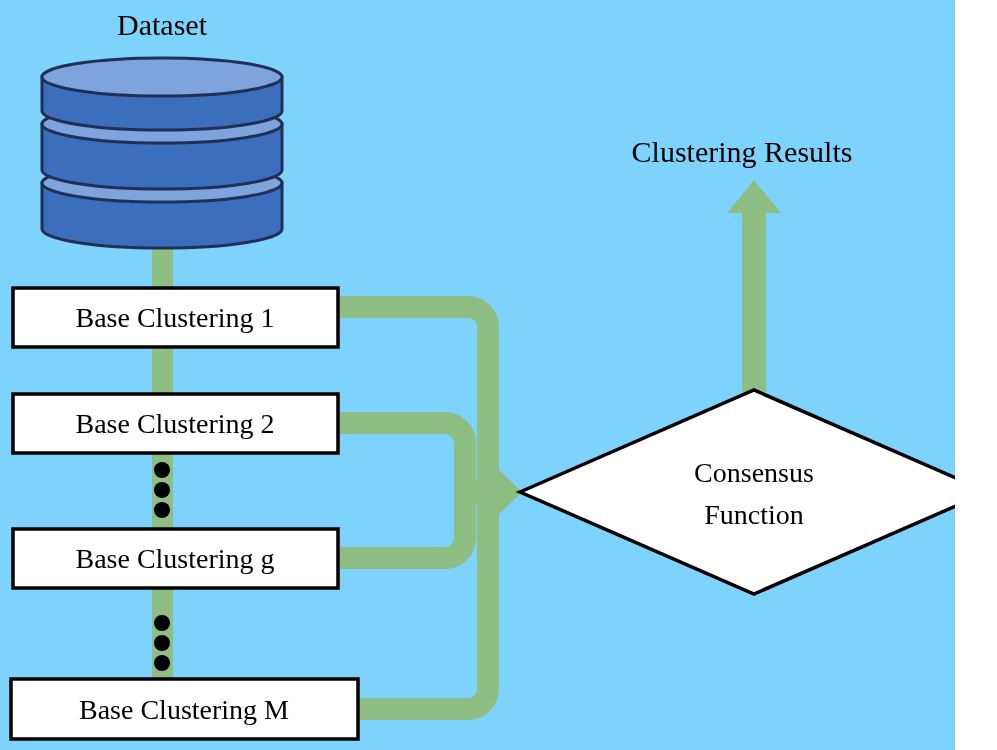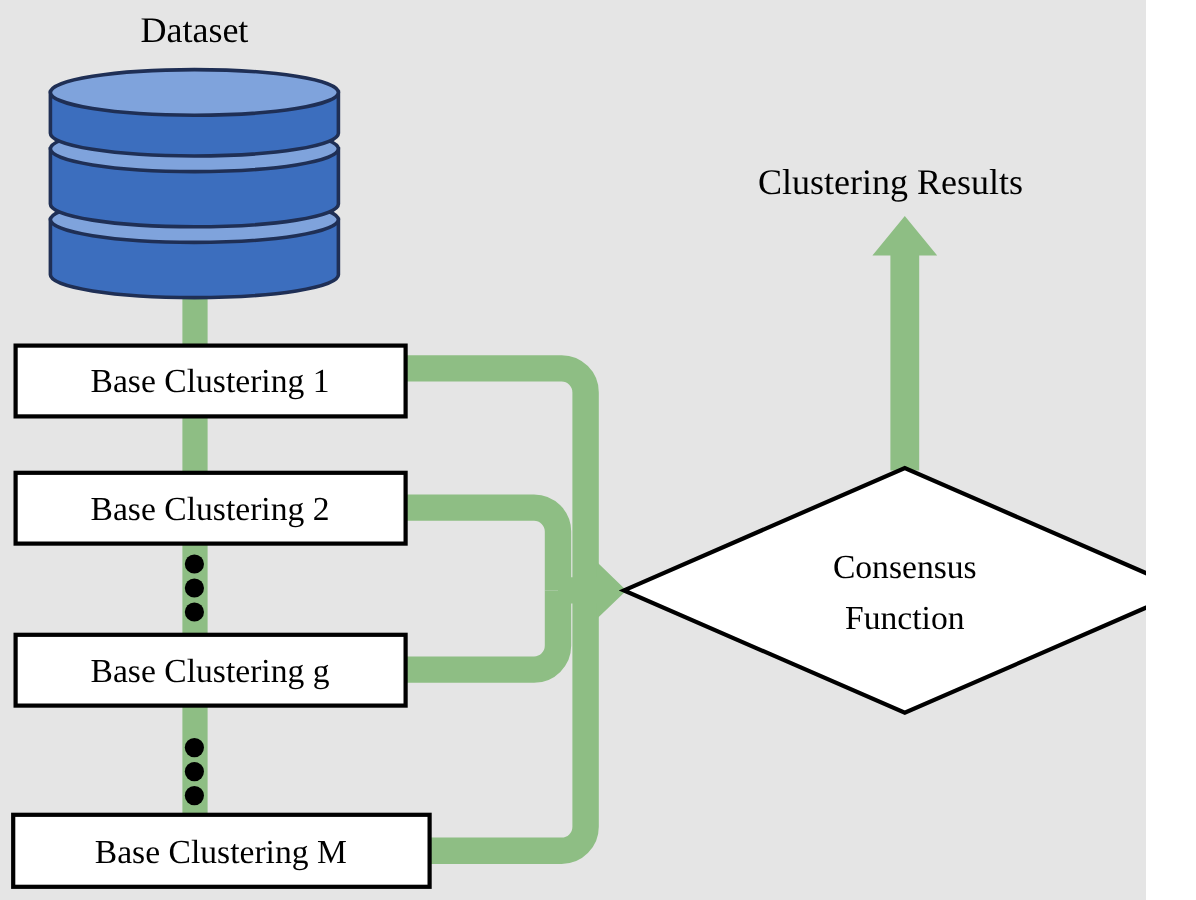--- a/index.html
+++ b/index.html
@@ -8,21 +8,21 @@
     padding: 0;
     background: #ffffff;
   }
   body {
     font-family: "Liberation Serif", "DejaVu Serif", serif;
   }
   #canvas {
     position: relative;
     width: 955px;
     height: 750px;
-    background: #e5e5e5;
+    background: #7dd3fc;
     overflow: hidden;
   }
   #diagram-svg {
     position: absolute;
     left: 0;
     top: 0;
     width: 997px;
     height: 750px;
   }
   .svg-text {

